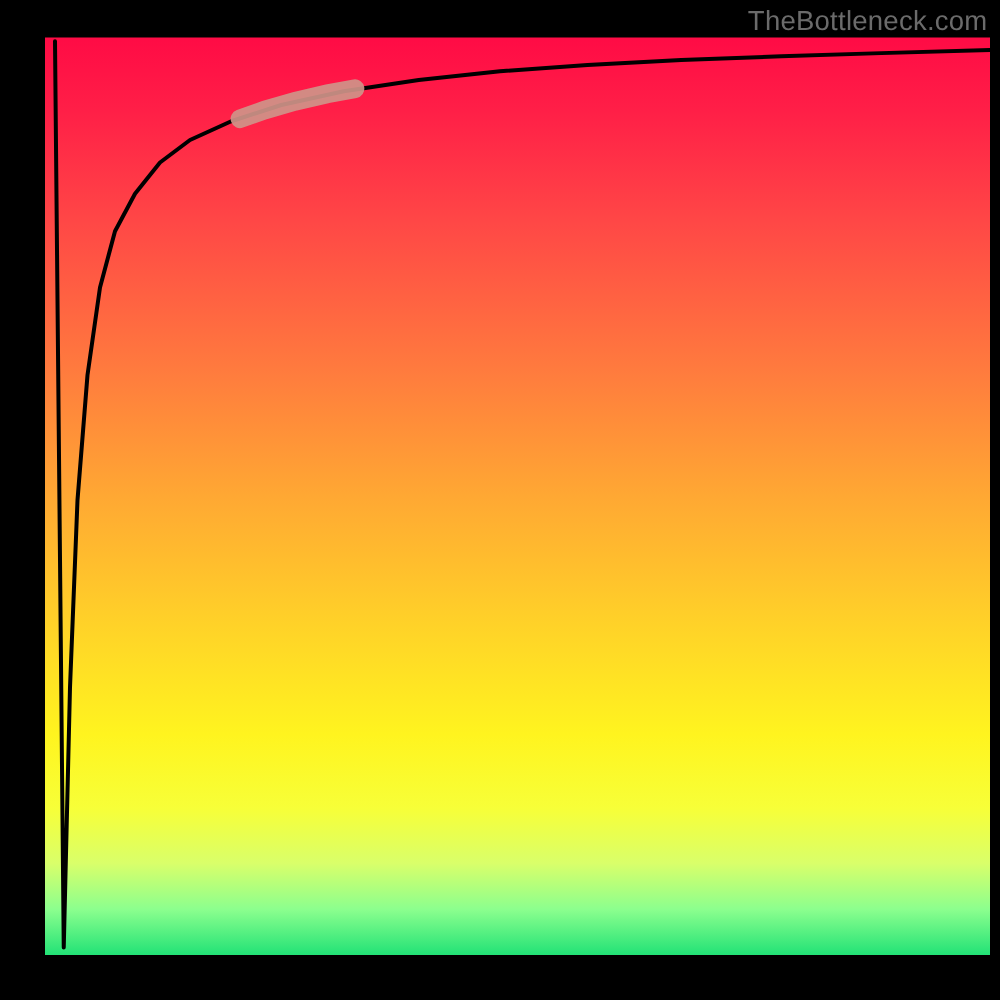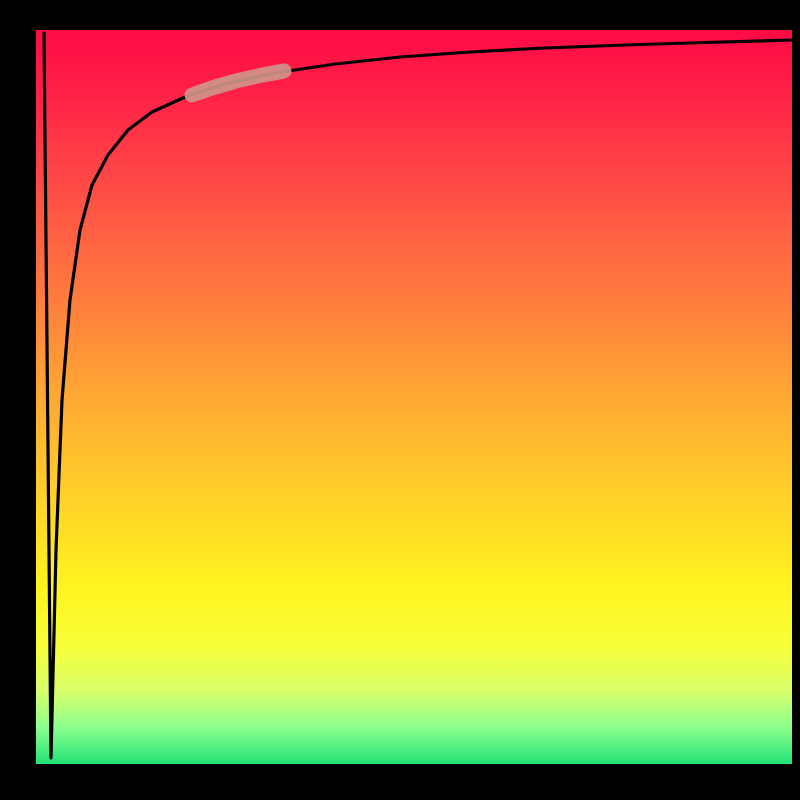--- a/index.html
+++ b/index.html
@@ -58,20 +58,21 @@
     pointer-events: none;
   }
 </style>
 </head>
 <body>
 
 <div class="frame">
 
   <div class="plot-area"></div>
 
+  <div class="watermark">TheBottleneck.com</div>
 
   <svg class="curve" viewBox="0 0 800 800">
 
     <path d="M 44 33
              L 51 758
              L 56 550
              L 62 400
              L 70 300
              L 80 230
              L 92 185

